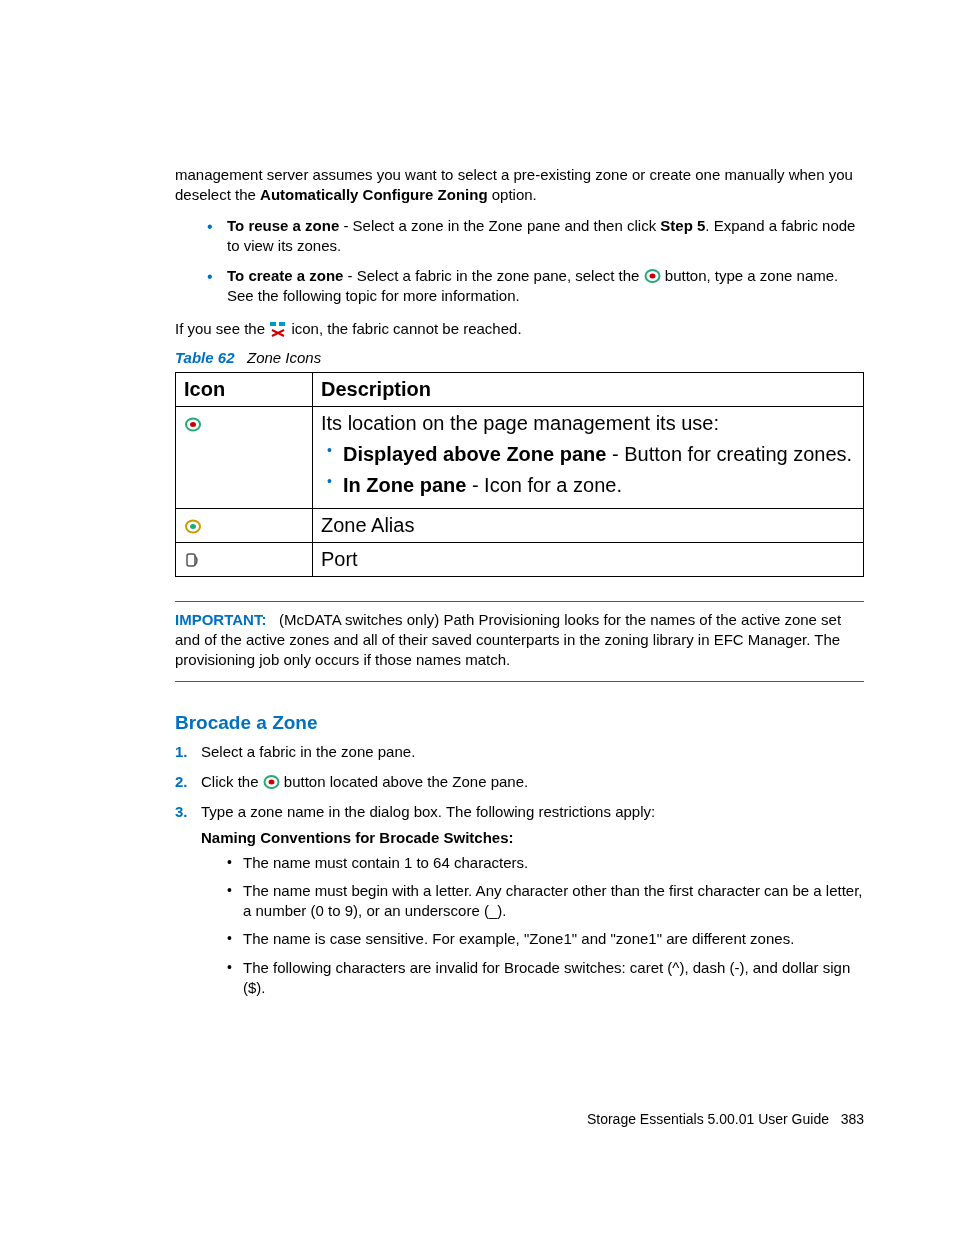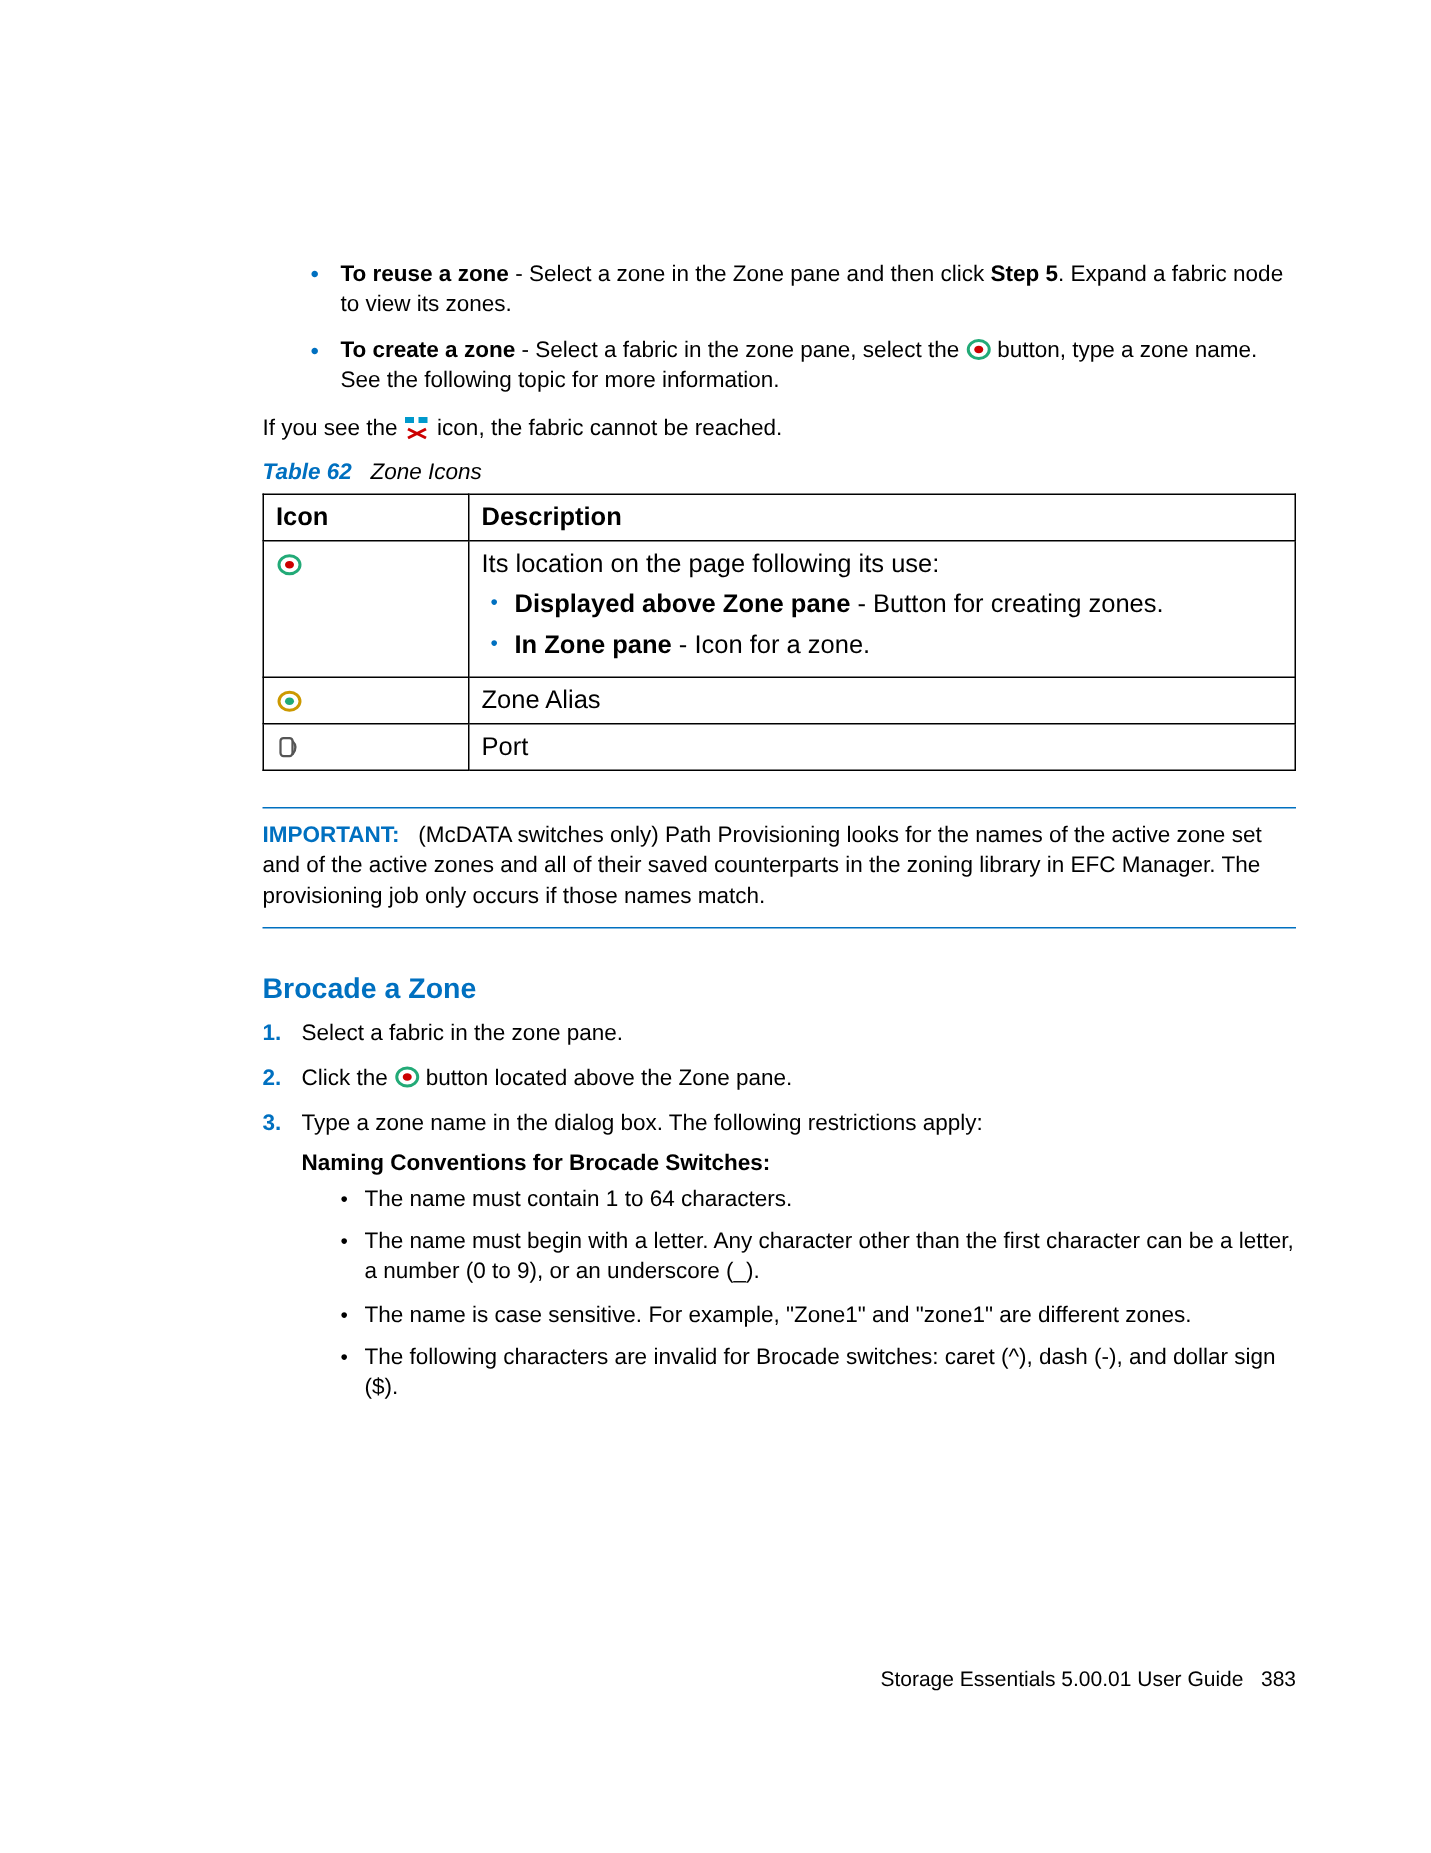--- a/index.html
+++ b/index.html
@@ -23,39 +23,42 @@
   ul.bullets > li::before { content: "•"; position: absolute; left: 8px; top: 0; color: #0070C0; font-size: 16px; }
   ul.inner-bullets { list-style: none; padding: 0; margin: 6px 0 0 0; }
   ul.inner-bullets > li { position: relative; padding-left: 22px; margin: 2px 0 4px 0; line-height: 1.35; }
   ul.inner-bullets > li::before { content: "•"; position: absolute; left: 6px; top: 0; color: #0070C0; font-size: 14px; }
   ol.steps { list-style: none; padding: 0; margin: 8px 0 12px 0; counter-reset: step; }
   ol.steps > li { counter-increment: step; position: relative; padding-left: 26px; margin: 0 0 10px 0; line-height: 1.35; }
   ol.steps > li::before { content: counter(step) "."; position: absolute; left: 0; top: 0; color: #0070C0; font-weight: bold; }
   .table-caption { margin: 4px 0 6px 0; font-style: italic; }
   .table-caption .tbl-label { color: #0070C0; font-weight: bold; }
   table.icon-table { border-collapse: collapse; width: 100%; margin-bottom: 24px; }
-  table.icon-table th, table.icon-table td { border: 1.5px solid #000; padding: 5px 8px; vertical-align: top; text-align: left; font-size: 17px; }
+  table.icon-table th, table.icon-table td { border: 1.5px solid #000; padding: 5px 8px; vertical-align: top; text-align: left; font-size: 20px; }
   table.icon-table th { font-weight: bold; }
   table.icon-table td.icon-cell { width: 120px; }
   .rule { border-top: 1.5px solid #0070C0; margin: 0 0 8px 0; }
   .important-label { color: #0070C0; font-weight: bold; }
   .h2 { color: #0070C0; font-weight: bold; font-size: 19px; margin: 30px 0 6px 0; }
   .sub-bold { font-weight: bold; margin: 6px 0 4px 0; }
   .sub-bullets { list-style: none; padding: 0; margin: 2px 0 10px 22px; }
   .sub-bullets > li { position: relative; padding-left: 20px; margin: 4px 0 8px 0; line-height: 1.35; }
   .sub-bullets > li::before { content: "•"; position: absolute; left: 4px; top: 0; color: #000; font-size: 14px; }
   .footer { position: absolute; bottom: 108px; right: 90px; font-size: 14px; }
   .inline-icon svg { vertical-align: -3px; }
   .icon-cell svg { vertical-align: middle; }
 </style>
 </head>
 <body>
 
 <div class="page">
 
+  <p>
+    <span>management server assumes you want to select a pre-existing zone or create one manually when you deselect the </span><span class="bold">Automatically Configure Zoning</span><span> option.</span>
+  </p>
 
   <ul class="bullets">
     <li>
       <span class="bold">To reuse a zone</span><span>  -  Select a zone in the Zone pane and then click </span><span class="bold">Step 5</span><span>. Expand a fabric node to view its zones.</span>
     </li>
     <li>
       <span class="bold">To create a zone</span><span> - Select a fabric in the zone pane, select the </span><span class="inline-icon"><svg width="17" height="16">
             <ellipse cx="8.5" cy="8" rx="7" ry="6" fill="none" stroke="#2a7" stroke-width="2"></ellipse>
             <ellipse cx="8.5" cy="8" rx="3" ry="2.5" fill="#c00"></ellipse>
           </svg></span><span> button, type a zone name. See the following topic for more information.</span>
@@ -81,21 +84,21 @@
       <th>Description</th>
     </tr>
     <tr>
       <td class="icon-cell">
         <span><svg width="18" height="17">
                 <ellipse cx="9" cy="8.5" rx="7" ry="6" fill="none" stroke="#2a7" stroke-width="2"></ellipse>
                 <ellipse cx="9" cy="8.5" rx="3" ry="2.5" fill="#c00"></ellipse>
               </svg></span>
       </td>
       <td>
-        <span>Its location on the page following its use:</span>
+        <span>Its location on the page management its use:</span>
         <ul class="inner-bullets">
           <li><span class="bold">Displayed above Zone pane</span><span> - Button for creating zones.</span></li>
           <li><span class="bold">In Zone pane</span><span> - Icon for a zone.</span></li>
         </ul>
       </td>
     </tr>
     <tr>
       <td class="icon-cell">
         <span><svg width="18" height="17">
                 <ellipse cx="9" cy="8.5" rx="7" ry="6" fill="none" stroke="#c90" stroke-width="2"></ellipse>

